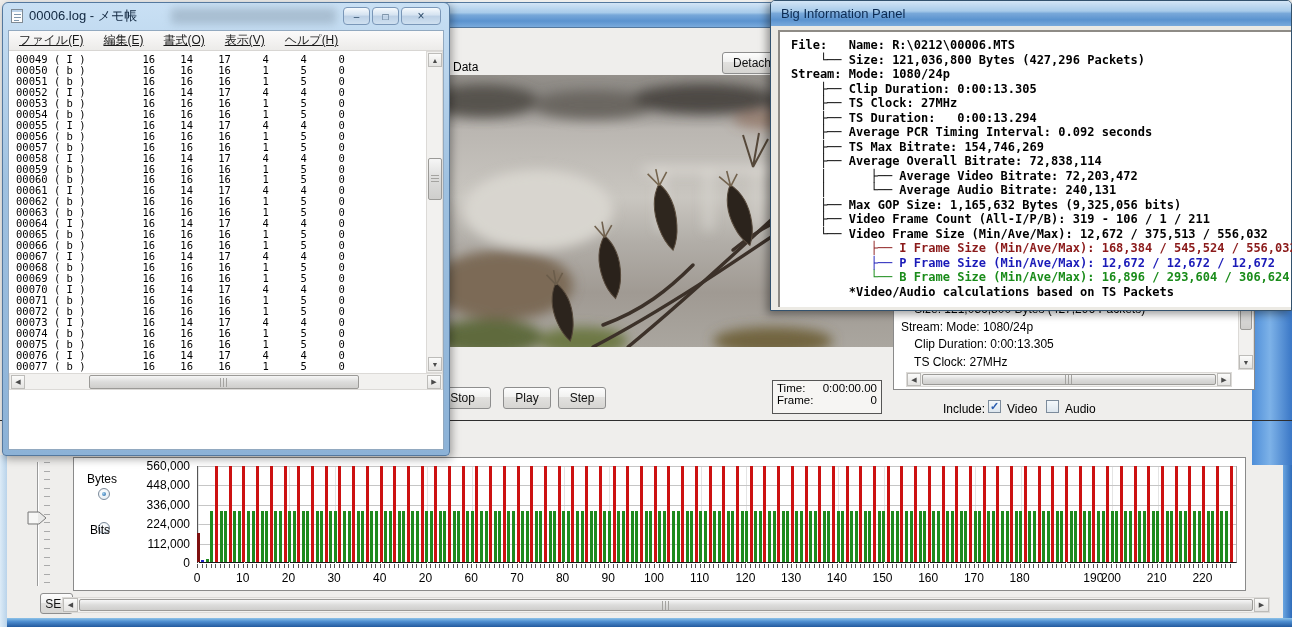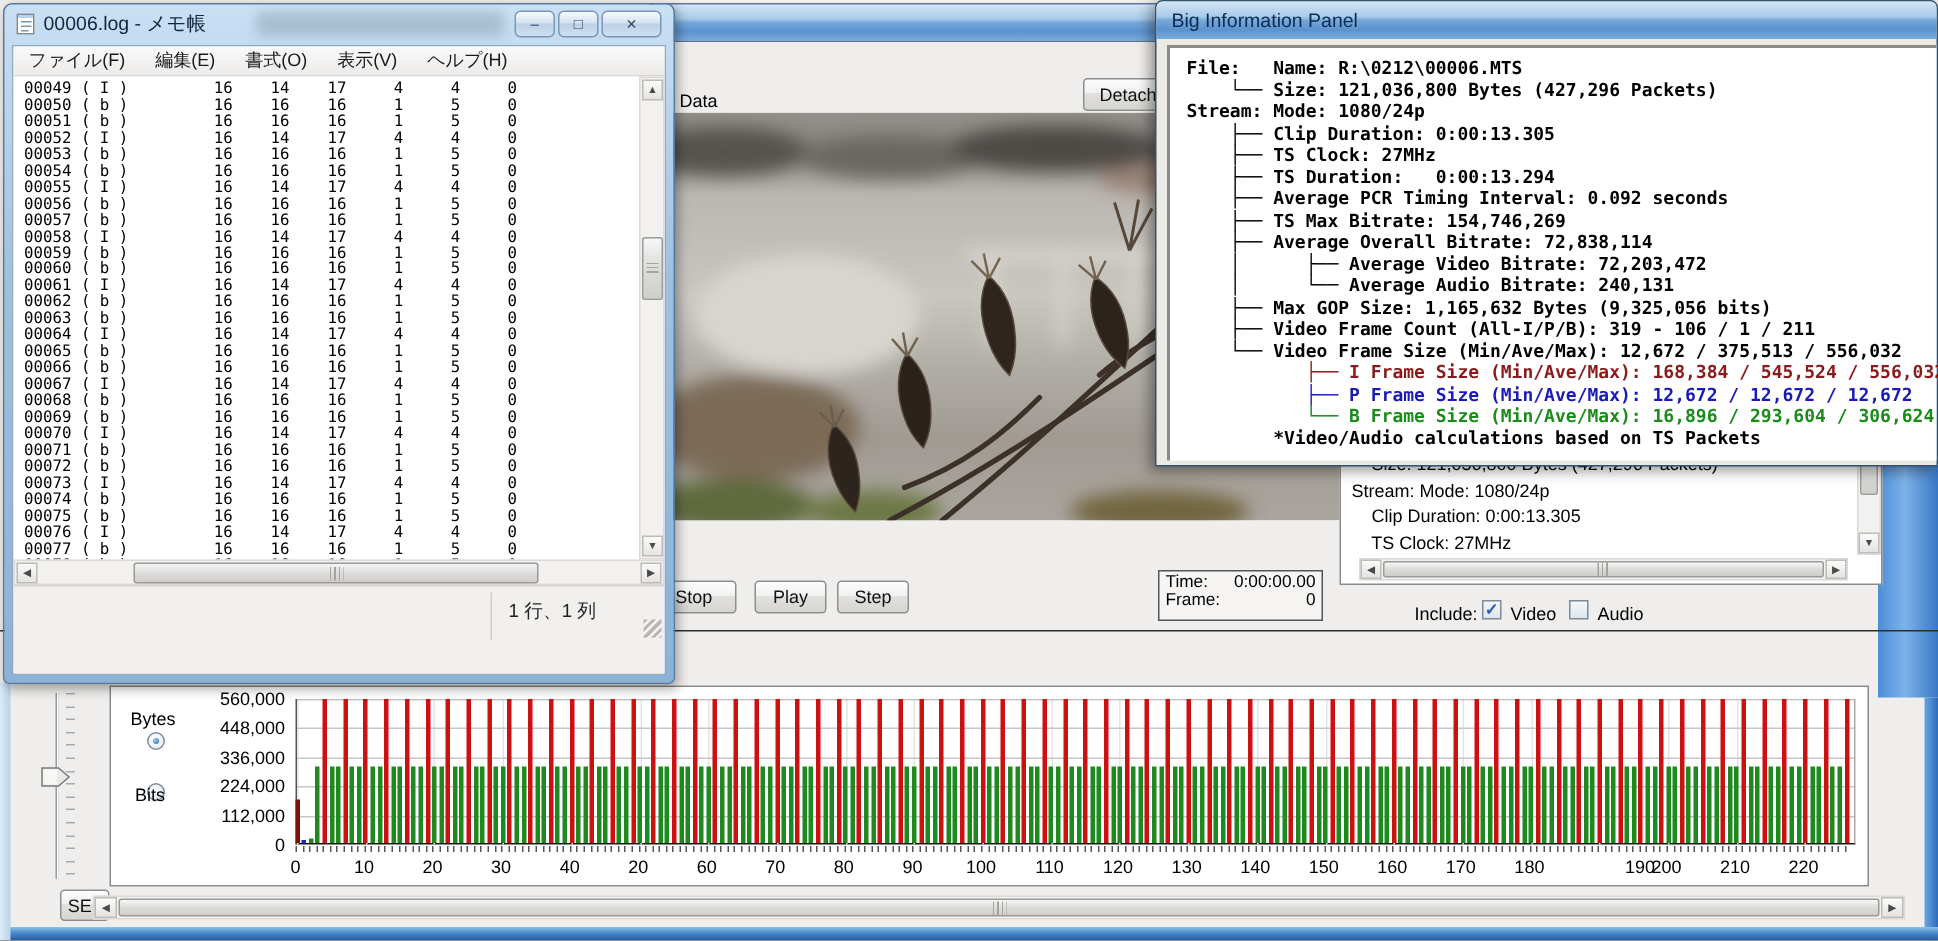--- a/index.html
+++ b/index.html
@@ -28,21 +28,21 @@
     background:radial-gradient(circle at 35% 35%,#9fd0f0,#1f5f9e);}
   
   #notepad{left:2px;top:2px;width:448px;height:454px;z-index:30;
     background:linear-gradient(180deg,#c9e0f4,#9fc1e0 40%,#8cb2d7);
     border:1px solid #54789e;border-radius:6px 6px 4px 4px;
     box-shadow:2px 3px 8px rgba(0,0,0,.35);}
   #np-client{position:absolute;left:5px;top:27px;right:5px;bottom:5px;background:#fff;border:1px solid #92a9c0;}
   #np-menubar{position:absolute;left:0;top:0;right:0;height:20px;
     background:linear-gradient(180deg,#fbfafa,#ecebe9);border-bottom:1px solid #d8d6d3;
     display:flex;align-items:center;font-size:12px;color:#1a1a1a;}
-  #np-menubar .mi{padding:18px 10px;}
+  #np-menubar .mi{padding:18px 10px;text-decoration:underline;}
   #np-text{position:absolute;left:0;top:20px;right:17px;bottom:76px;background:#fff;overflow:hidden;}
   #np-log{margin:0;padding:3px 0 0 7px;font-family:"DejaVu Sans Mono","Liberation Mono",monospace;
     font-size:10.5px;line-height:10.95px;color:#000;white-space:pre;}
   .wbtn{width:27px;height:18px;border:1px solid #7a97b8;border-radius:4px;
     background:linear-gradient(180deg,#f6fafd,#d4e2f0 45%,#bcd0e5 50%,#cfe0f0);
     color:#2c4a68;font-size:10px;display:flex;align-items:center;justify-content:center;}
   
   #infopanel{left:770px;top:0;width:522px;height:311px;z-index:40;
     background:#eceae4;border:1px solid #33526e;border-radius:5px 5px 0 0;
     box-shadow:-3px 3px 9px rgba(0,0,0,.4);}
@@ -830,26 +830,20 @@
         <div class="abs sb-arrow" style="left:1px;top:1px;width:14px;height:14px;">
           <span>◀</span>
           </div>
         <div class="abs sb-thumb" style="left:79px;top:1px;width:270px;height:14px;display:flex;align-items:center;justify-content:center;">
             <span class="hgrip"></span>
           </div>
         <div class="abs sb-arrow" style="right:1px;top:1px;width:14px;height:14px;">
           <span>▶</span>
           </div>
       </div>
-      <div class="abs" style="left:0;right:0;bottom:0;height:59px;background:#f1f0ee;border-top:1px solid #d5d3d0;">
-        <div class="abs" style="left:318px;top:4px;bottom:22px;width:1px;background:#d0cecb;"></div>
-        <span style="position:absolute;left:330px;top:8px;font-size:12.5px;color:#222;">1 行、1 列</span>
-        <div style="position:absolute;right:2px;bottom:24px;width:12px;height:12px;
-             background:repeating-linear-gradient(135deg,#b9b7b4 0 2px,rgba(0,0,0,0) 2px 4px);"></div>
-      </div>
     </div>
   </div>
 
   <div class="abs" id="infopanel">
     <div class="titlebar" style="position:absolute;left:0;top:0;right:0;height:25px;border-radius:4px 4px 0 0;padding-left:10px;">
       <span>Big Information Panel</span>
     </div>
     <div id="ip-box">
       <div id="ip-lines"><div style="color: rgb(0, 0, 0);">File:   Name: R:\0212\00006.MTS</div><div style="color: rgb(0, 0, 0);">    └── Size: 121,036,800 Bytes (427,296 Packets)</div><div style="color: rgb(0, 0, 0);">Stream: Mode: 1080/24p</div><div style="color: rgb(0, 0, 0);">    ├── Clip Duration: 0:00:13.305</div><div style="color: rgb(0, 0, 0);">    ├── TS Clock: 27MHz</div><div style="color: rgb(0, 0, 0);">    ├── TS Duration:   0:00:13.294</div><div style="color: rgb(0, 0, 0);">    ├── Average PCR Timing Interval: 0.092 seconds</div><div style="color: rgb(0, 0, 0);">    ├── TS Max Bitrate: 154,746,269</div><div style="color: rgb(0, 0, 0);">    ├── Average Overall Bitrate: 72,838,114</div><div style="color: rgb(0, 0, 0);">    │      ├── Average Video Bitrate: 72,203,472</div><div style="color: rgb(0, 0, 0);">    │      └── Average Audio Bitrate: 240,131</div><div style="color: rgb(0, 0, 0);">    ├── Max GOP Size: 1,165,632 Bytes (9,325,056 bits)</div><div style="color: rgb(0, 0, 0);">    ├── Video Frame Count (All-I/P/B): 319 - 106 / 1 / 211</div><div style="color: rgb(0, 0, 0);">    └── Video Frame Size (Min/Ave/Max): 12,672 / 375,513 / 556,032</div><div style="color: rgb(139, 26, 26);">           ├── I Frame Size (Min/Ave/Max): 168,384 / 545,524 / 556,032</div><div style="color: rgb(26, 26, 184);">           ├── P Frame Size (Min/Ave/Max): 12,672 / 12,672 / 12,672</div><div style="color: rgb(26, 140, 26);">           └── B Frame Size (Min/Ave/Max): 16,896 / 293,604 / 306,624</div><div style="color: rgb(0, 0, 0);">        *Video/Audio calculations based on TS Packets</div></div>
     </div>

